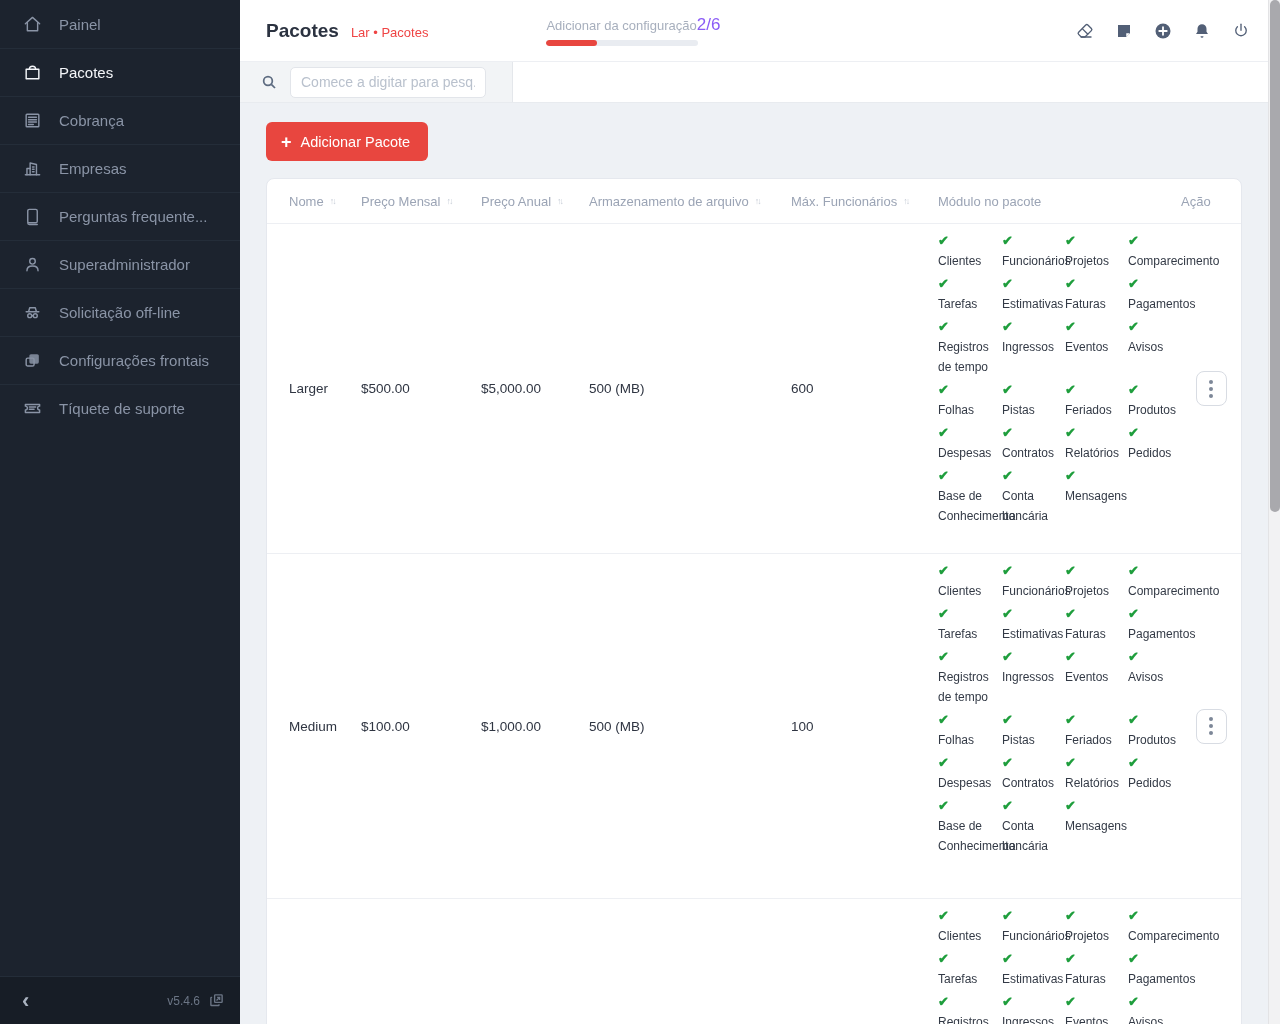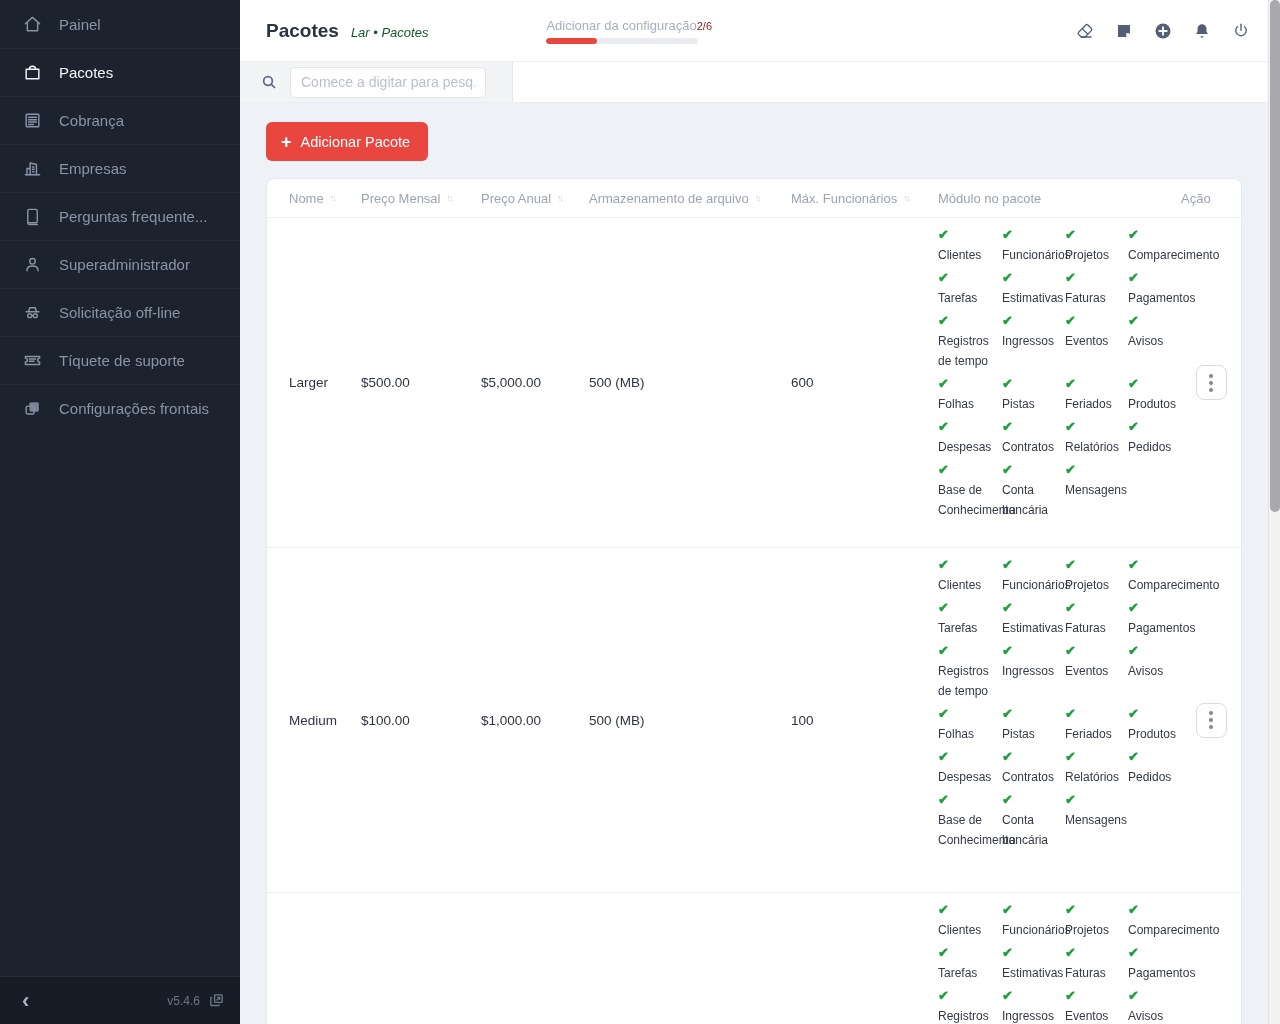--- a/index.html
+++ b/index.html
@@ -21,44 +21,44 @@
   .side-foot { height:48px; background:#171d26; border-top:1px solid #242d39; display:flex; align-items:center; justify-content:space-between; padding:0 16px 0 22px; }
   .foot-chevron { font-size:22px; line-height:1; color:#aab3c0; cursor:pointer; font-weight:bold; }
   .foot-right { display:flex; align-items:center; gap:9px; font-size:12px; color:#6b7585; }
   .foot-right svg { width:15px; height:15px; cursor:pointer; }
 
   
   .main { flex:1; display:flex; flex-direction:column; height:1024px; position:relative; }
   .topbar { height:62px; background:#fff; border-bottom:1px solid #edeff3; display:flex; align-items:center; padding:0 30px 0 26px; }
   .title-group { display:flex; align-items:baseline; gap:12px; }
   .page-title { font-size:19px; font-weight:bold; color:#2b3240; }
-  .breadcrumb { font-size:13px; color:#14532d;font-style:italic; }
+  .breadcrumb { font-size:13px; color:#ef4444; }
   .progress-block { margin-left:118px; width:152px; }
   .progress-labels { font-size:13px; color:#a7afbd; white-space:nowrap; }
-  .progress-labels b { color:#7f1d1d; font-weight:normal; font-size:11px; }
+  .progress-labels b { color:#8b5cf6; font-weight:normal; font-size:17px; }
   .progress-track { margin-top:5px; height:6px; border-radius:3px; background:#e9ecf1; overflow:hidden; }
   .progress-fill { height:100%; background:#e8463f; border-radius:3px; }
   .top-icons { margin-left:auto; display:flex; align-items:center; gap:21px; color:#525f76; }
   .top-icons .tico { width:18px; height:18px; cursor:pointer; display:flex; }
   .top-icons svg { width:18px; height:18px; }
 
   .filterbar { height:41px; background:#fff; border-bottom:1px solid #e8ebef; display:flex; align-items:stretch; }
   .search-seg { width:273px; background:#f2f4f6; border-right:1px solid #e4e7eb; display:flex; align-items:center; padding-left:21px; gap:13px; }
   .search-seg svg { width:16px; height:16px; color:#5d6b80; flex:none; }
   .search-input { width:196px; height:31px; border:1px solid #e2e5ea; border-radius:5px; background:#fff; padding:0 10px; font-size:14px; color:#3d4452; font-family:"Liberation Sans",sans-serif; }
   .search-input::placeholder { color:#b9c1cd; }
 
   .content { flex:1; background:#eef1f5; padding:19px 0 0 26px; overflow:hidden; }
   .add-btn { display:inline-flex; align-items:center; gap:9px; height:39px; padding:0 18px 0 15px; background:#e8463f; color:#fff; border:none; border-radius:6px; font-size:14.5px; font-family:"Liberation Sans",sans-serif; cursor:pointer; }
   .add-btn .plus { font-size:18px; font-weight:bold; line-height:1; }
 
   
   .card { margin-top:17px; width:976px; background:#fff; border:1px solid #e5e8ee; border-radius:8px; }
   .tgrid { display:grid; grid-template-columns:72px 120px 108px 202px 147px 243px 1fr; padding-left:22px; }
-  .thead { height:39px; border-bottom:1px solid #edeff3; align-items:center; }
+  .thead { height:45px; border-bottom:1px solid #edeff3; align-items:center; }
   .th { font-size:13px; color:#9ba4b5; display:flex; align-items:center; gap:6px; white-space:nowrap; cursor:pointer; }
   .sort-ic { display:inline-flex; flex-direction:row; font-size:9px; color:#c6ccd6; letter-spacing:-2px; }
   .trow { border-bottom:1px solid #edeff3; min-height:330px; }
   .trow:last-child { border-bottom:none; }
   .cell { font-size:13.5px; color:#2f3542; align-self:center; padding-right:16px; }
   .cell-modules { align-self:start; padding:7px 0 14px 0; }
   .mod-grid { display:grid; grid-template-columns:64px 63px 63px 95px; }
   .mod-item { margin-bottom:3px; padding-right:4px; }
   .mod-check { color:#1f9e3d; font-size:13px; font-weight:bold; line-height:20px; }
   .mod-label { font-size:12px; color:#333a46; line-height:20px; }
@@ -139,34 +139,34 @@
             <circle cx="8.5" cy="16" r="2.5"></circle>
             <circle cx="15.5" cy="16" r="2.5"></circle>
             <path d="M11 16 h2"></path>
           </svg>
         </span>
         <span>Solicitação off-line</span>
       </div>
       <div class="menu-item">
         <span style="display:flex">
           <svg viewBox="0 0 24 24" fill="none" stroke="currentColor" stroke-width="1.8" stroke-linecap="round" stroke-linejoin="round">
+            <rect x="8" y="4" width="12" height="12" rx="2" fill="currentColor" stroke="none" opacity=".85"></rect>
+            <rect x="4" y="9" width="10" height="10" rx="2"></rect>
+          </svg>
+        </span>
+        <span>Configurações frontais</span>
+      </div>
+      <div class="menu-item">
+        <span style="display:flex">
+          <svg viewBox="0 0 24 24" fill="none" stroke="currentColor" stroke-width="1.8" stroke-linecap="round" stroke-linejoin="round">
             <path d="M3 9 V7 h18 v2 a2.5 2.5 0 0 0 0 5 v3 H3 v-3 a2.5 2.5 0 0 0 0-5 Z"></path>
             <path d="M8 10 h8 M8 13 h6"></path>
           </svg>
         </span>
         <span>Tíquete de suporte</span>
-      </div>
-      <div class="menu-item">
-        <span style="display:flex">
-          <svg viewBox="0 0 24 24" fill="none" stroke="currentColor" stroke-width="1.8" stroke-linecap="round" stroke-linejoin="round">
-            <rect x="8" y="4" width="12" height="12" rx="2" fill="currentColor" stroke="none" opacity=".85"></rect>
-            <rect x="4" y="9" width="10" height="10" rx="2"></rect>
-          </svg>
-        </span>
-        <span>Configurações frontais</span>
       </div>
     </nav>
 
   <div class="side-foot">
     <span class="foot-chevron">‹</span>
     <span class="foot-right">
       <span>v5.4.6</span>
       <svg viewBox="0 0 24 24" fill="none" stroke="#6b7585" stroke-width="2.2">
           <path d="M5 7 h-1 a1 1 0 0 0 -1 1 v11 a1 1 0 0 0 1 1 h11 a1 1 0 0 0 1 -1 v-1"></path>
           <rect x="9" y="3" width="12" height="12" rx="1"></rect>

